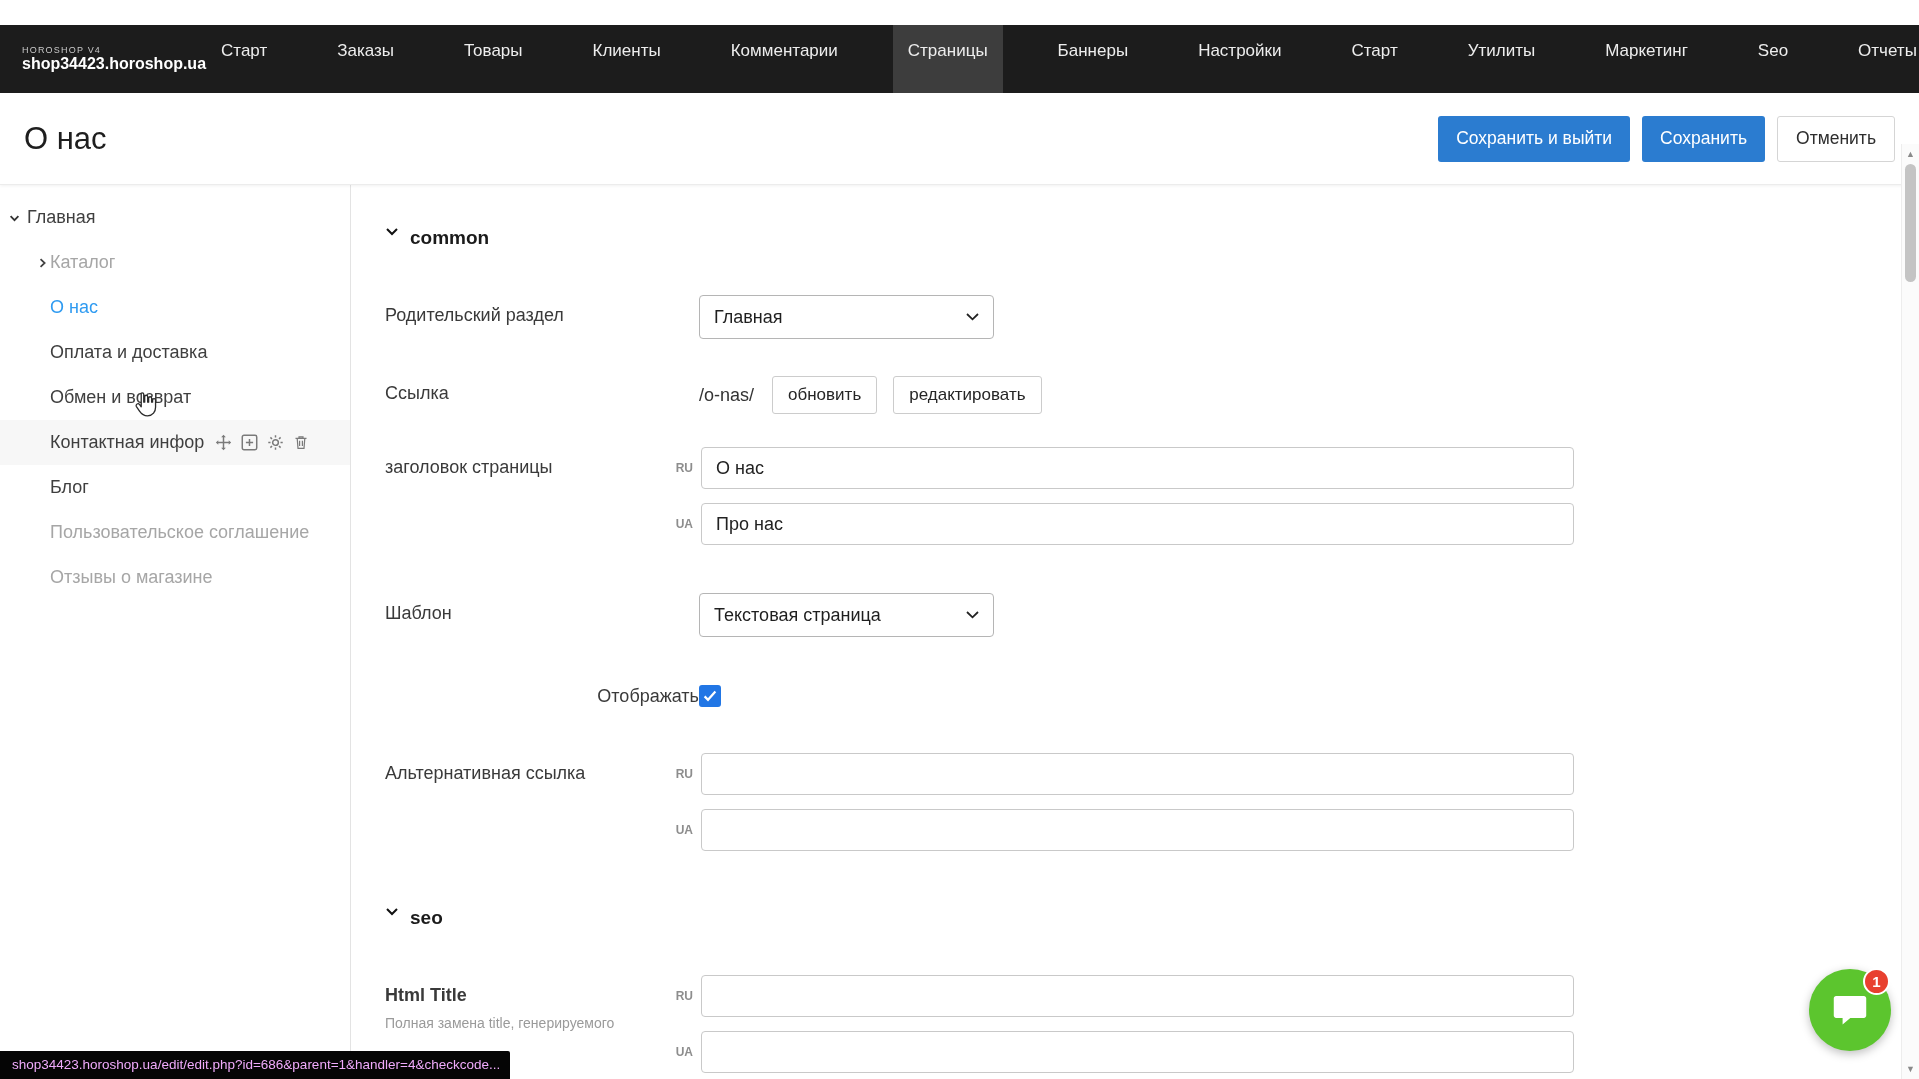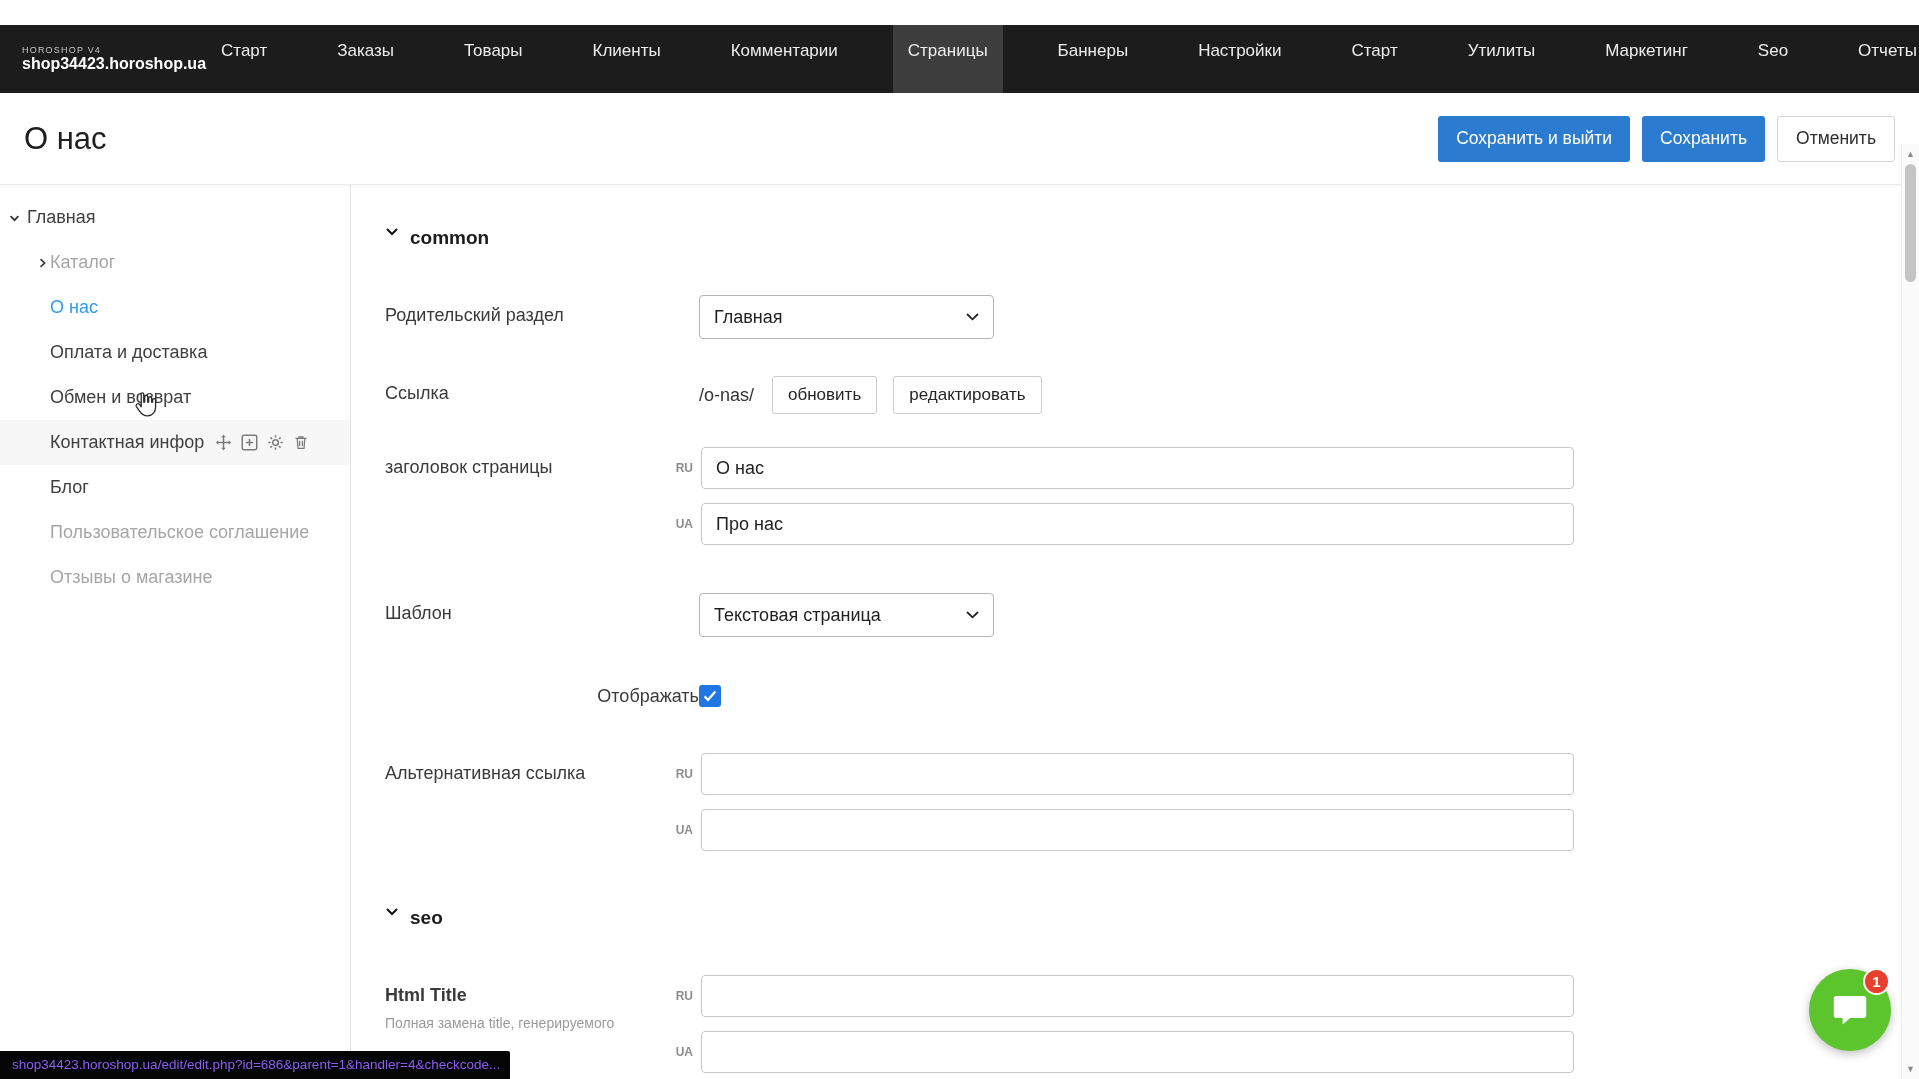--- a/index.html
+++ b/index.html
@@ -80,21 +80,21 @@
   .label-stack .lbl-hint { display:block; font-size:14px; color:#9a9a9a; margin-top:9px; line-height:1.2; }
 
   
   .scrollbar { position:absolute; right:0; top:144px; bottom:0; width:18px; background:#fbfbfb; border-left:1px solid #ededed; z-index:4; }
   .sb-arrow { position:absolute; left:0; width:17px; height:16px; display:flex; align-items:center; justify-content:center;
     color:#8a8a8a; font-size:9px; cursor:pointer; }
   .sb-up { top:2px; } .sb-down { bottom:2px; }
   .sb-thumb { position:absolute; left:3px; top:20px; width:11px; height:118px; background:#c4c4c4; border-radius:6px; cursor:pointer; }
 
   
-  .status-link { position:absolute; left:0; bottom:0; background:#050505; color:#8b5cf6; font-size:13.5px;
+  .status-link { position:absolute; left:0; bottom:0; background:#050505; color:#f0abfc; font-size:13.5px;
     padding:6px 10px 7px 12px; z-index:12; border-top-right-radius:2px; white-space:nowrap; }
 
   
   .chat-launcher { position:absolute; right:28px; bottom:28px; width:82px; height:82px; border-radius:50%;
     background:#5cc52e; display:flex; align-items:center; justify-content:center; cursor:pointer;
     box-shadow:0 3px 10px rgba(0,0,0,0.25); z-index:11; }
   .chat-badge { position:absolute; top:-1px; right:1px; min-width:27px; height:27px; border-radius:50%;
     background:#e8402f; color:#fff; font-size:15px; font-weight:bold; display:flex; align-items:center; justify-content:center;
     border:2px solid #fff; }
 

